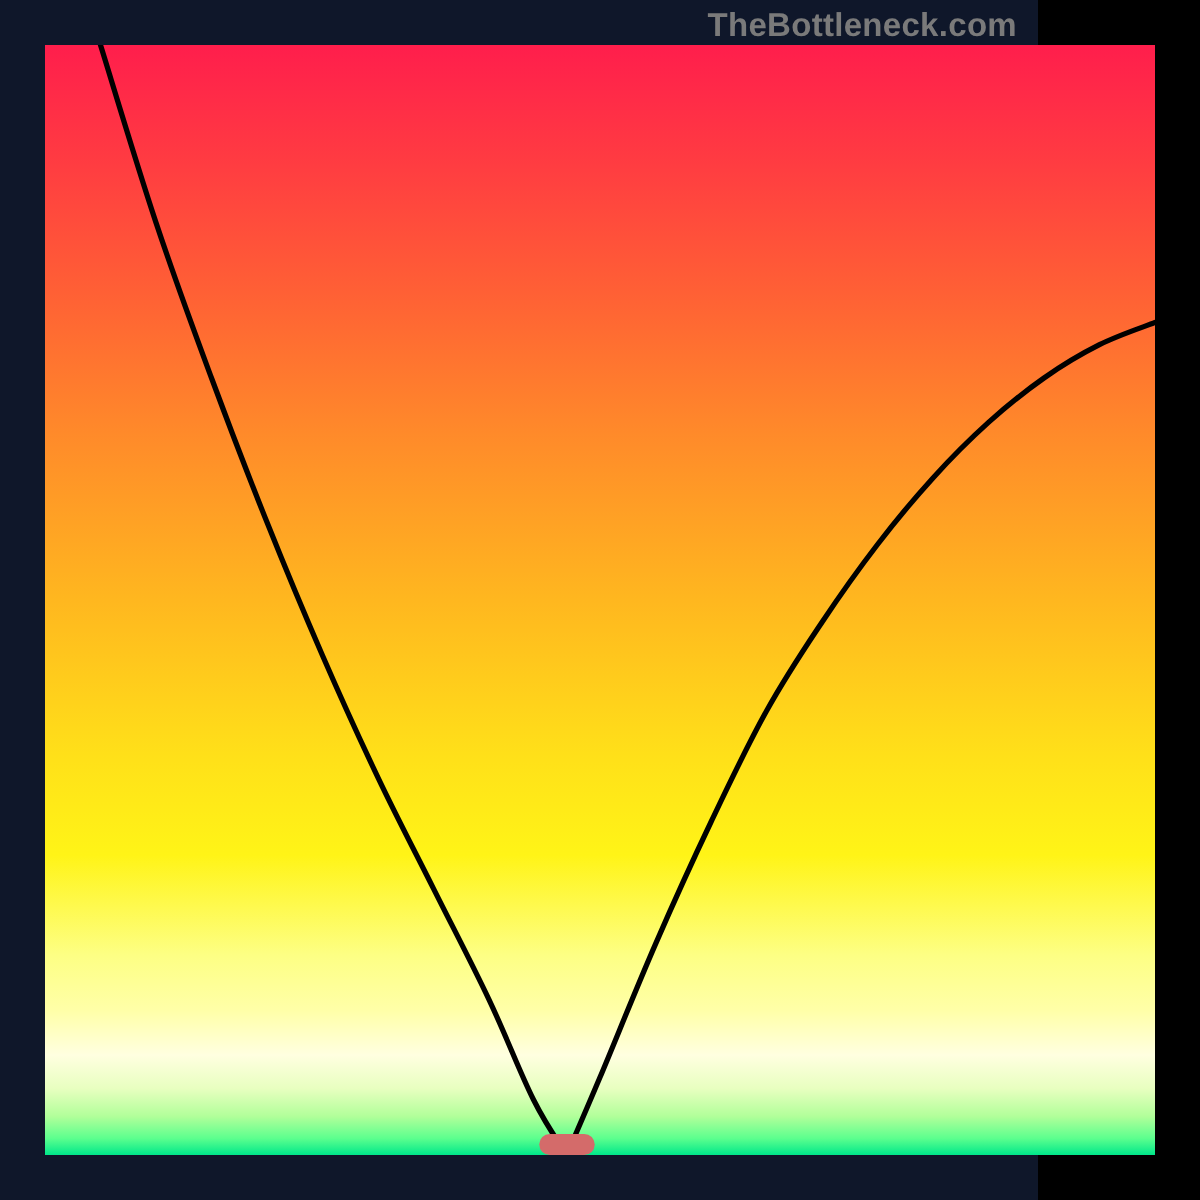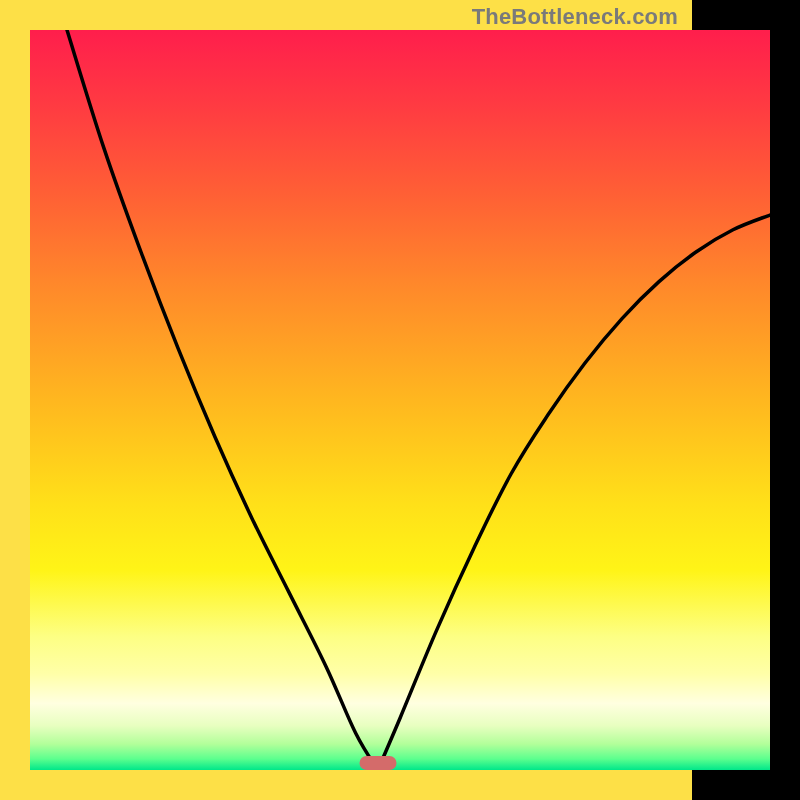--- a/index.html
+++ b/index.html
@@ -1,21 +1,21 @@
 <!DOCTYPE html>
 <html><head>
 <meta charset="utf-8">
 <style>
   * { margin: 0; padding: 0; box-sizing: border-box; }
   html, body { width: 800px; height: 800px; overflow: hidden; background: #000; }
   .frame {
     position: relative;
     width: 692px;
     height: 800px;
-    background: #fde047;
+    background: #0f172a;
   }
   .plot-area {
     position: absolute;
     left: 30px;
     top: 30px;
     width: 740px;
     height: 740px;
     overflow: hidden;
   }
   .gradient {

